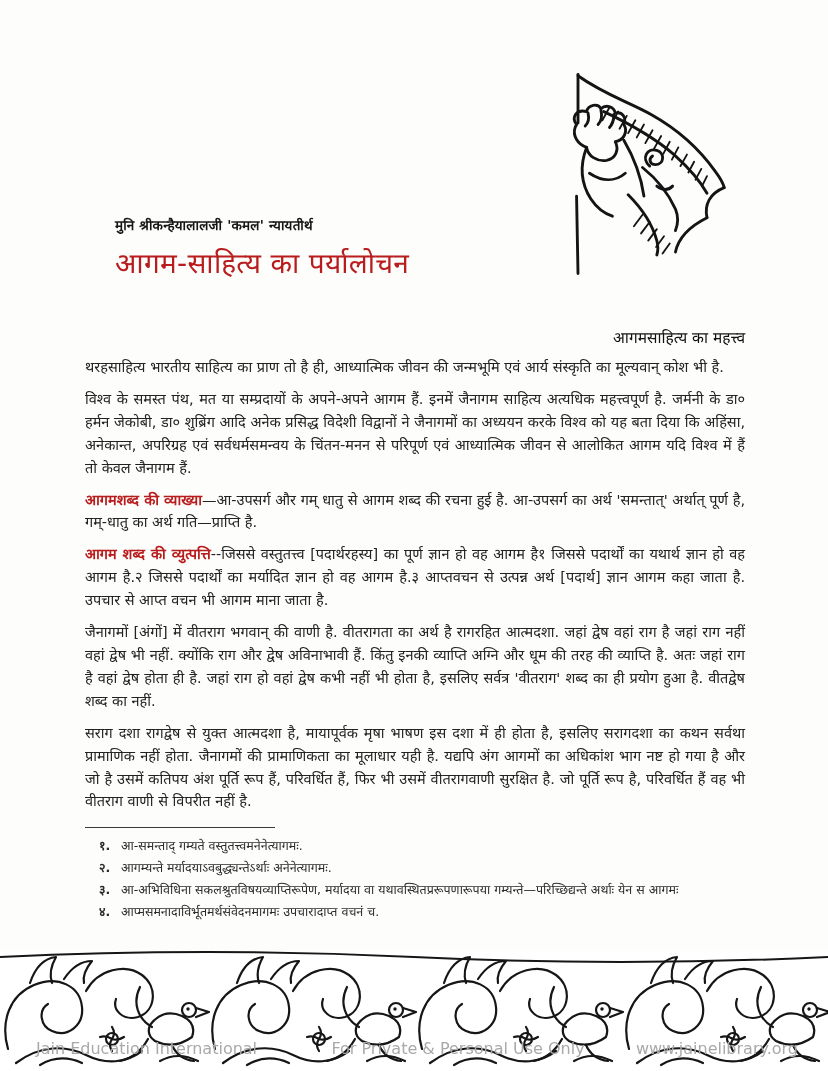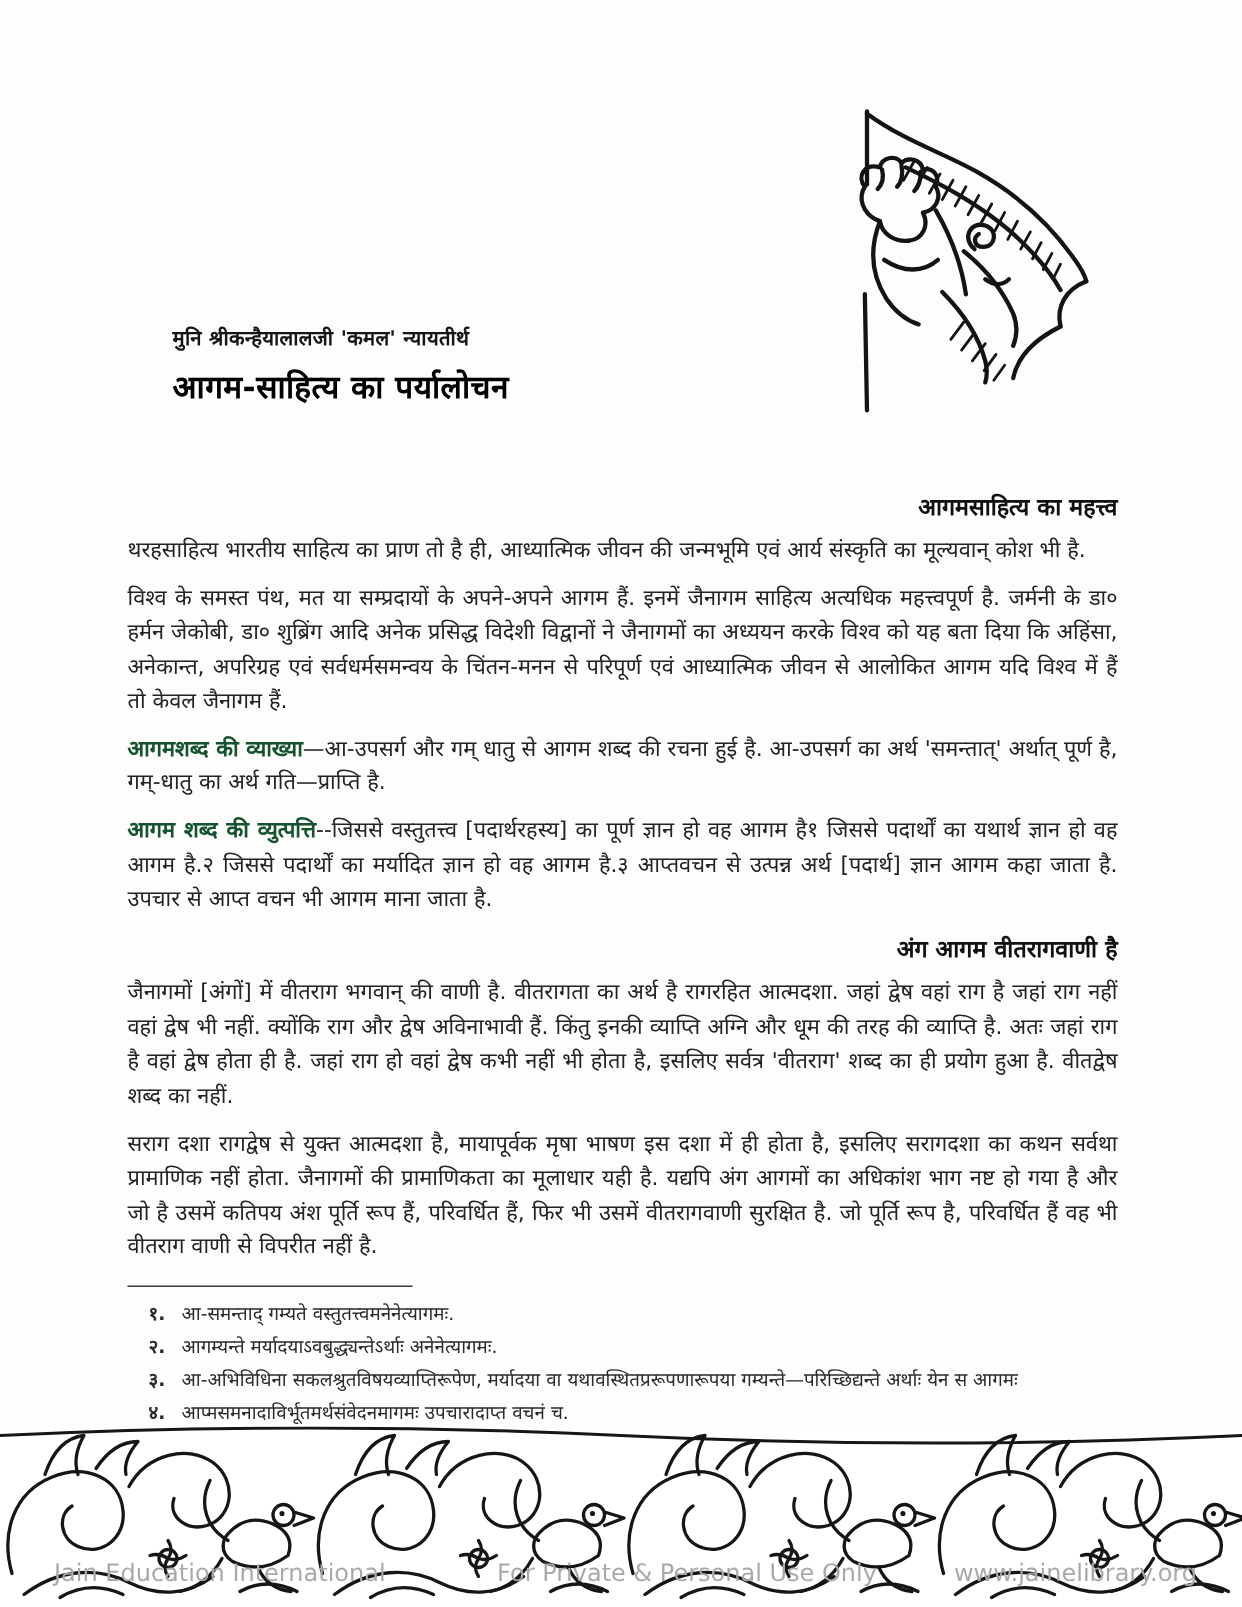--- a/index.html
+++ b/index.html
@@ -10,30 +10,30 @@
     overflow:hidden;
     font-family:"DejaVu Sans","Liberation Sans",sans-serif;
     color:#1f1f1f;
     -webkit-font-smoothing:antialiased;
   }
   .page{position:absolute;inset:0;}
 
   
   .masthead{position:absolute;left:115px;top:216px;width:430px;}
   .author-line{font-size:13.5px;font-weight:bold;letter-spacing:.2px;color:#161616;}
-  .doc-title{font-size:21px;font-weight:bold;margin-top:9px;color:#000000;letter-spacing:.3px;}
+  .doc-title{font-size:28px;font-weight:normal;margin-top:9px;color:#b91c1c;letter-spacing:.3px;}
 
   
   .illustration{position:absolute;top:40px;right:78px;width:215px;height:255px;}
 
   
   .content{position:absolute;left:85px;right:83px;top:322px;}
-  .sec-heading{font-size:15.5px;font-weight:bold;text-align:right;color:#111;margin:4px 0 8px 0;}
+  .sec-heading{font-size:15.5px;font-weight:normal;text-align:right;color:#111;margin:4px 0 8px 0;}
   .para{font-size:14.5px;line-height:1.58;text-align:justify;margin:0 0 9px 0;color:#222;}
-  .para .lead{font-weight:bold;color:#14532d;}
+  .para .lead{font-weight:bold;color:#b91c1c;}
 
   
   .fn-rule{width:190px;border:none;border-top:1.5px solid #3a3a3a;margin:14px 0 8px 0;}
   .footnotes{font-size:12.5px;line-height:1.6;color:#2a2a2a;}
   .fn-item{display:flex;margin:0 0 2px 14px;}
   .fn-num{min-width:22px;font-weight:bold;}
   .fn-text{flex:1;}
 
   
   .border-art{position:absolute;left:0;right:0;bottom:0;height:120px;}
@@ -114,21 +114,20 @@
     <div class="sec-heading">आगमसाहित्य का महत्त्व</div>
 
     <p class="para"><span class="lead"></span><span>थरहसाहित्य भारतीय साहित्य का प्राण तो है ही, आध्यात्मिक जीवन की जन्मभूमि एवं आर्य  संस्कृति का  मूल्यवान् कोश भी है.</span></p>
 
     <p class="para"><span class="lead"></span><span>विश्व के समस्त पंथ, मत या सम्प्रदायों के अपने-अपने आगम हैं. इनमें जैनागम साहित्य अत्यधिक महत्त्वपूर्ण है. जर्मनी के डा० हर्मन जेकोबी, डा० शुब्रिंग आदि अनेक प्रसिद्ध विदेशी विद्वानों ने जैनागमों का अध्ययन करके विश्व को यह बता दिया कि अहिंसा, अनेकान्त, अपरिग्रह एवं सर्वधर्मसमन्वय के चिंतन-मनन से परिपूर्ण एवं आध्यात्मिक जीवन से आलोकित आगम यदि विश्व में हैं तो केवल जैनागम हैं.</span></p>
 
     <p class="para"><span class="lead">आगमशब्द की व्याख्या</span><span>—आ-उपसर्ग और गम् धातु से आगम शब्द की रचना हुई है. आ-उपसर्ग का अर्थ 'समन्तात्' अर्थात् पूर्ण है, गम्-धातु का अर्थ गति—प्राप्ति है.</span></p>
 
     <p class="para"><span class="lead">आगम शब्द की व्युत्पत्ति</span><span>--जिससे वस्तुतत्त्व [पदार्थरहस्य] का पूर्ण ज्ञान हो वह आगम है१ जिससे पदार्थों का यथार्थ ज्ञान हो वह आगम है.२ जिससे  पदार्थों का मर्यादित ज्ञान हो वह आगम है.३  आप्तवचन से उत्पन्न अर्थ [पदार्थ] ज्ञान आगम कहा जाता है. उपचार से आप्त वचन भी आगम माना जाता है.</span></p>
 
-    <div class="sec-heading">अंग आगम वीतरागवाणी है</div>
 
     <p class="para"><span class="lead"></span><span>जैनागमों [अंगों] में वीतराग भगवान् की वाणी है. वीतरागता का अर्थ है  रागरहित आत्मदशा. जहां द्वेष  वहां राग है जहां राग नहीं वहां द्वेष भी नहीं. क्योंकि राग और द्वेष अविनाभावी हैं.  किंतु इनकी व्याप्ति अग्नि और धूम की तरह की व्याप्ति है. अतः जहां राग है वहां द्वेष होता ही है. जहां राग हो वहां द्वेष कभी नहीं भी होता  है, इसलिए  सर्वत्र 'वीतराग' शब्द का ही प्रयोग हुआ है. वीतद्वेष शब्द का नहीं.</span></p>
 
     <p class="para"><span class="lead"></span><span>सराग दशा रागद्वेष से युक्त आत्मदशा है, मायापूर्वक मृषा भाषण इस दशा में ही होता है, इसलिए सरागदशा का कथन सर्वथा प्रामाणिक नहीं होता. जैनागमों की प्रामाणिकता का मूलाधार यही है. यद्यपि अंग आगमों  का अधिकांश  भाग नष्ट हो गया है और जो है उसमें कतिपय अंश पूर्ति रूप हैं, परिवर्धित हैं, फिर भी उसमें वीतरागवाणी सुरक्षित है. जो पूर्ति रूप है, परिवर्धित हैं वह भी वीतराग वाणी से विपरीत नहीं है.</span></p>
 
     <hr class="fn-rule">
 
     <div class="footnotes">
       <div class="fn-item">
           <span class="fn-num">१.</span>

